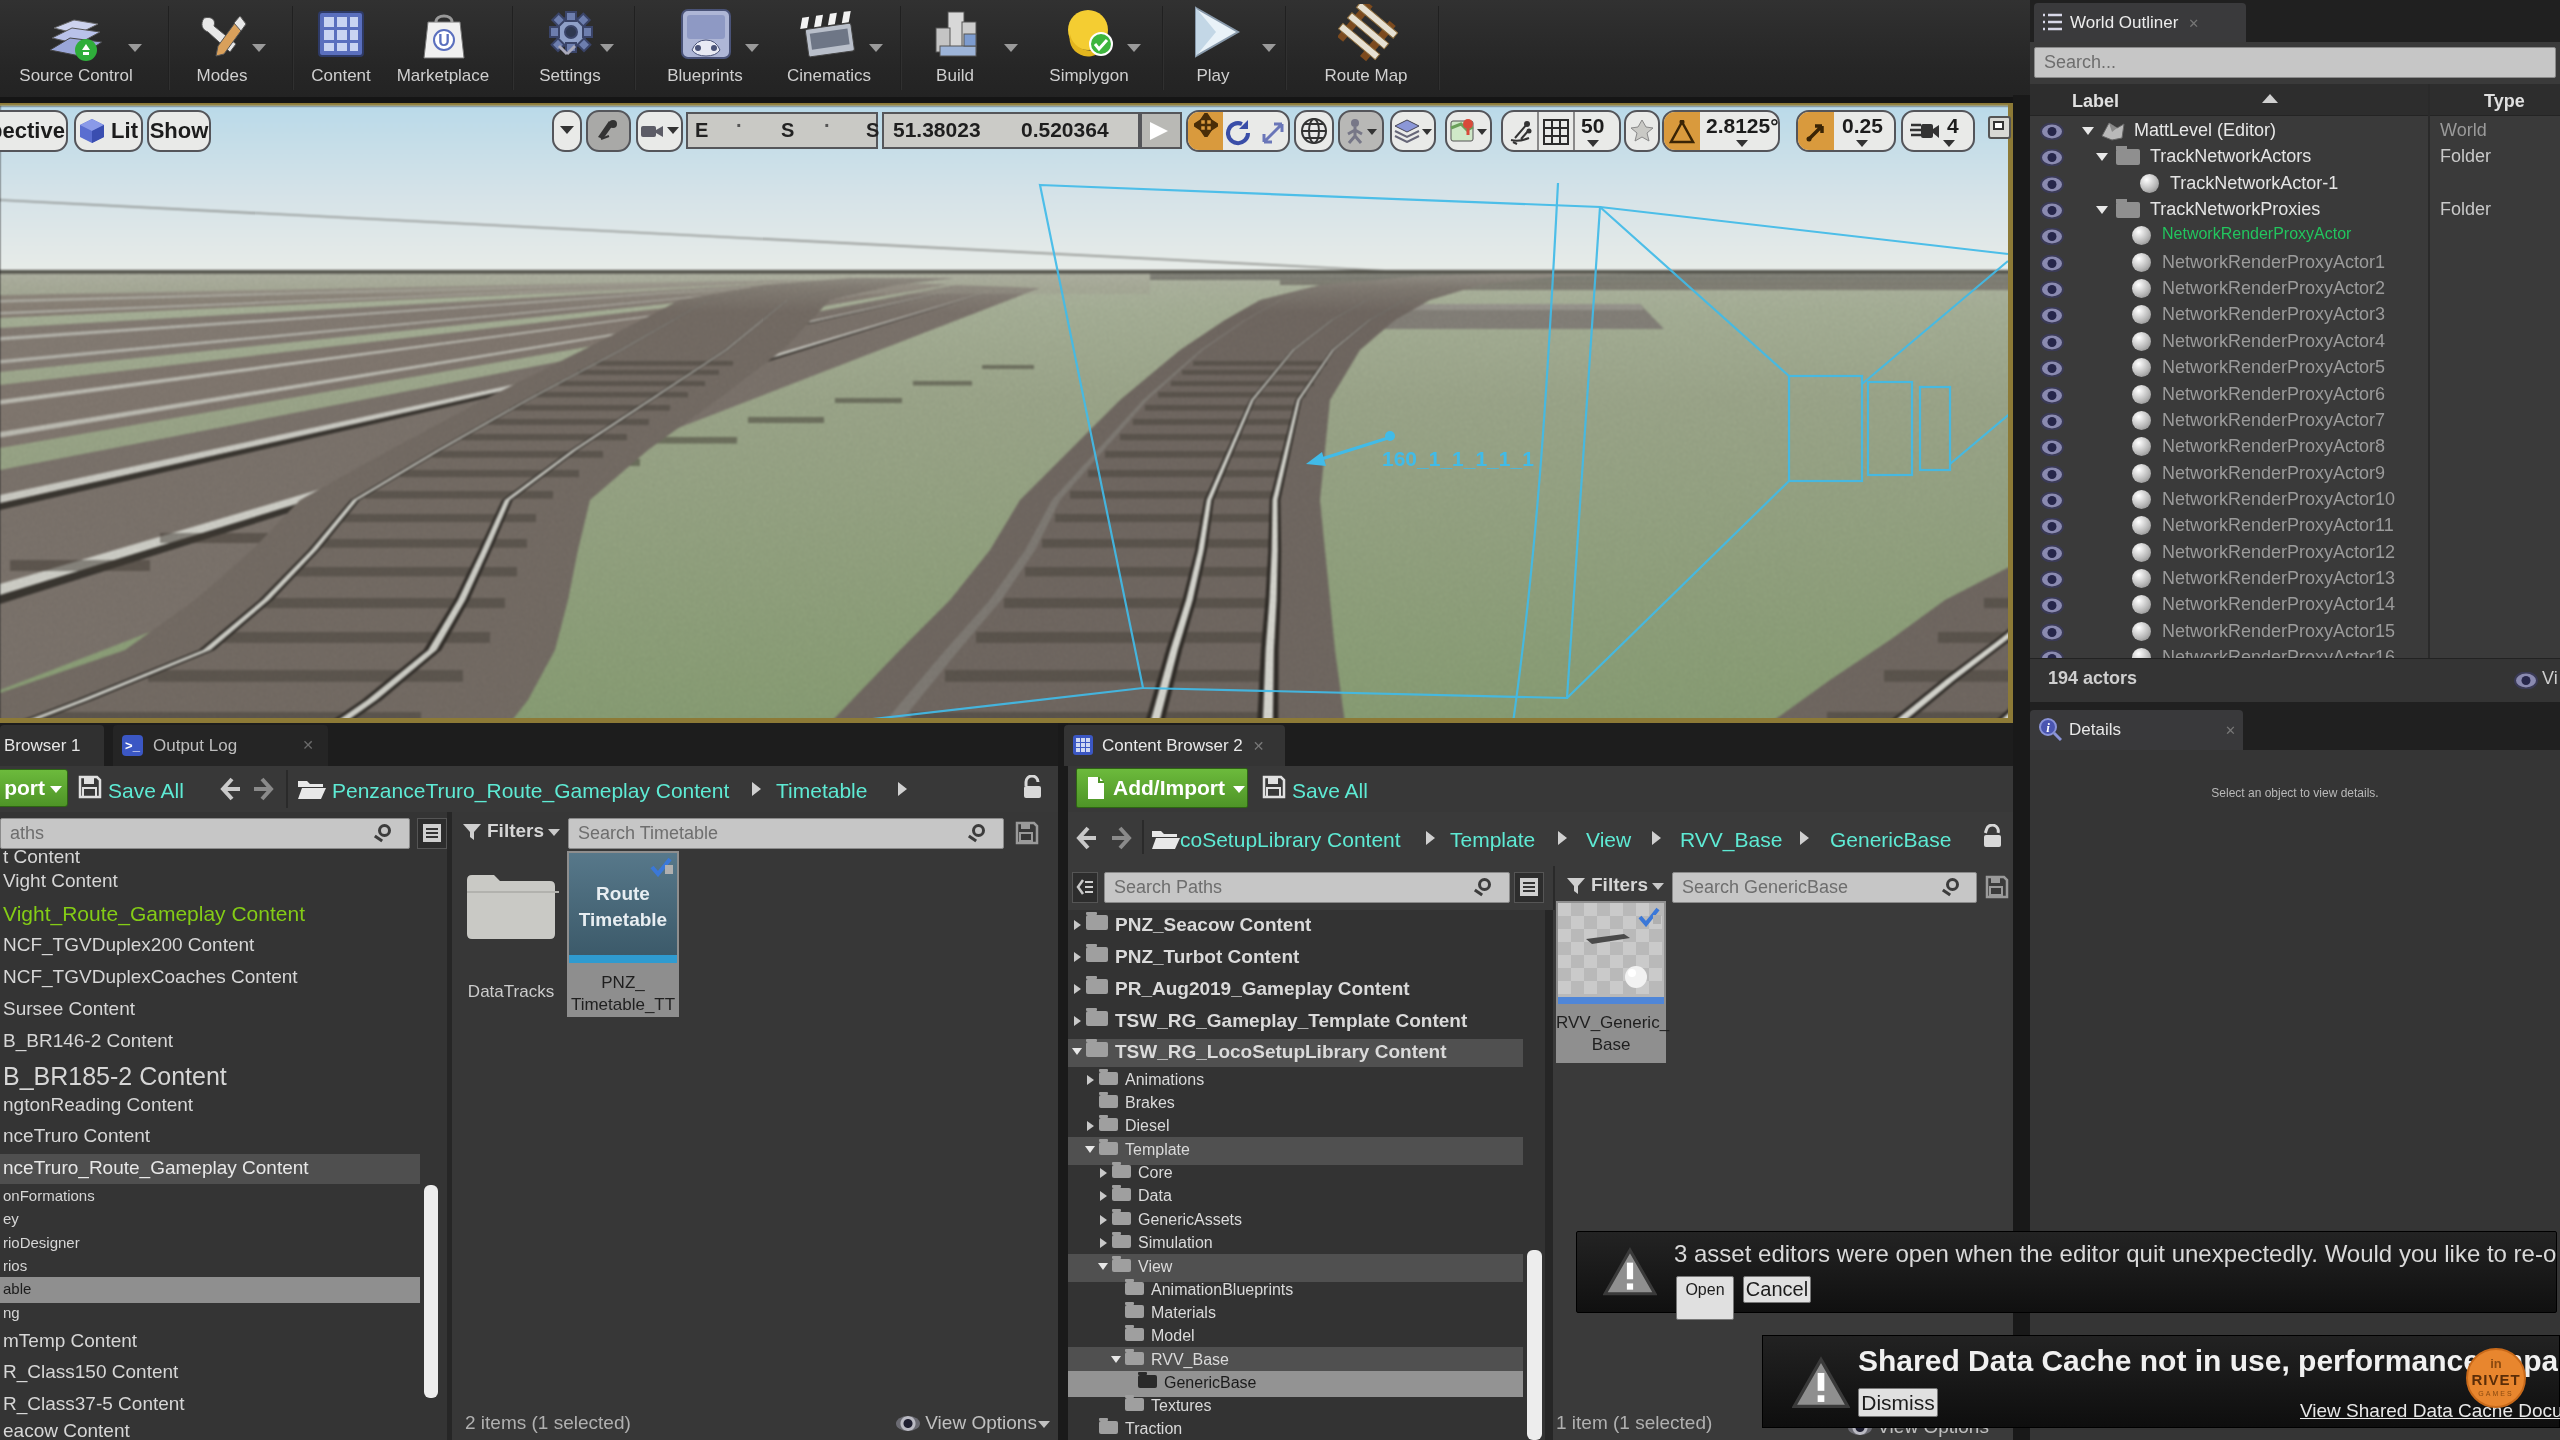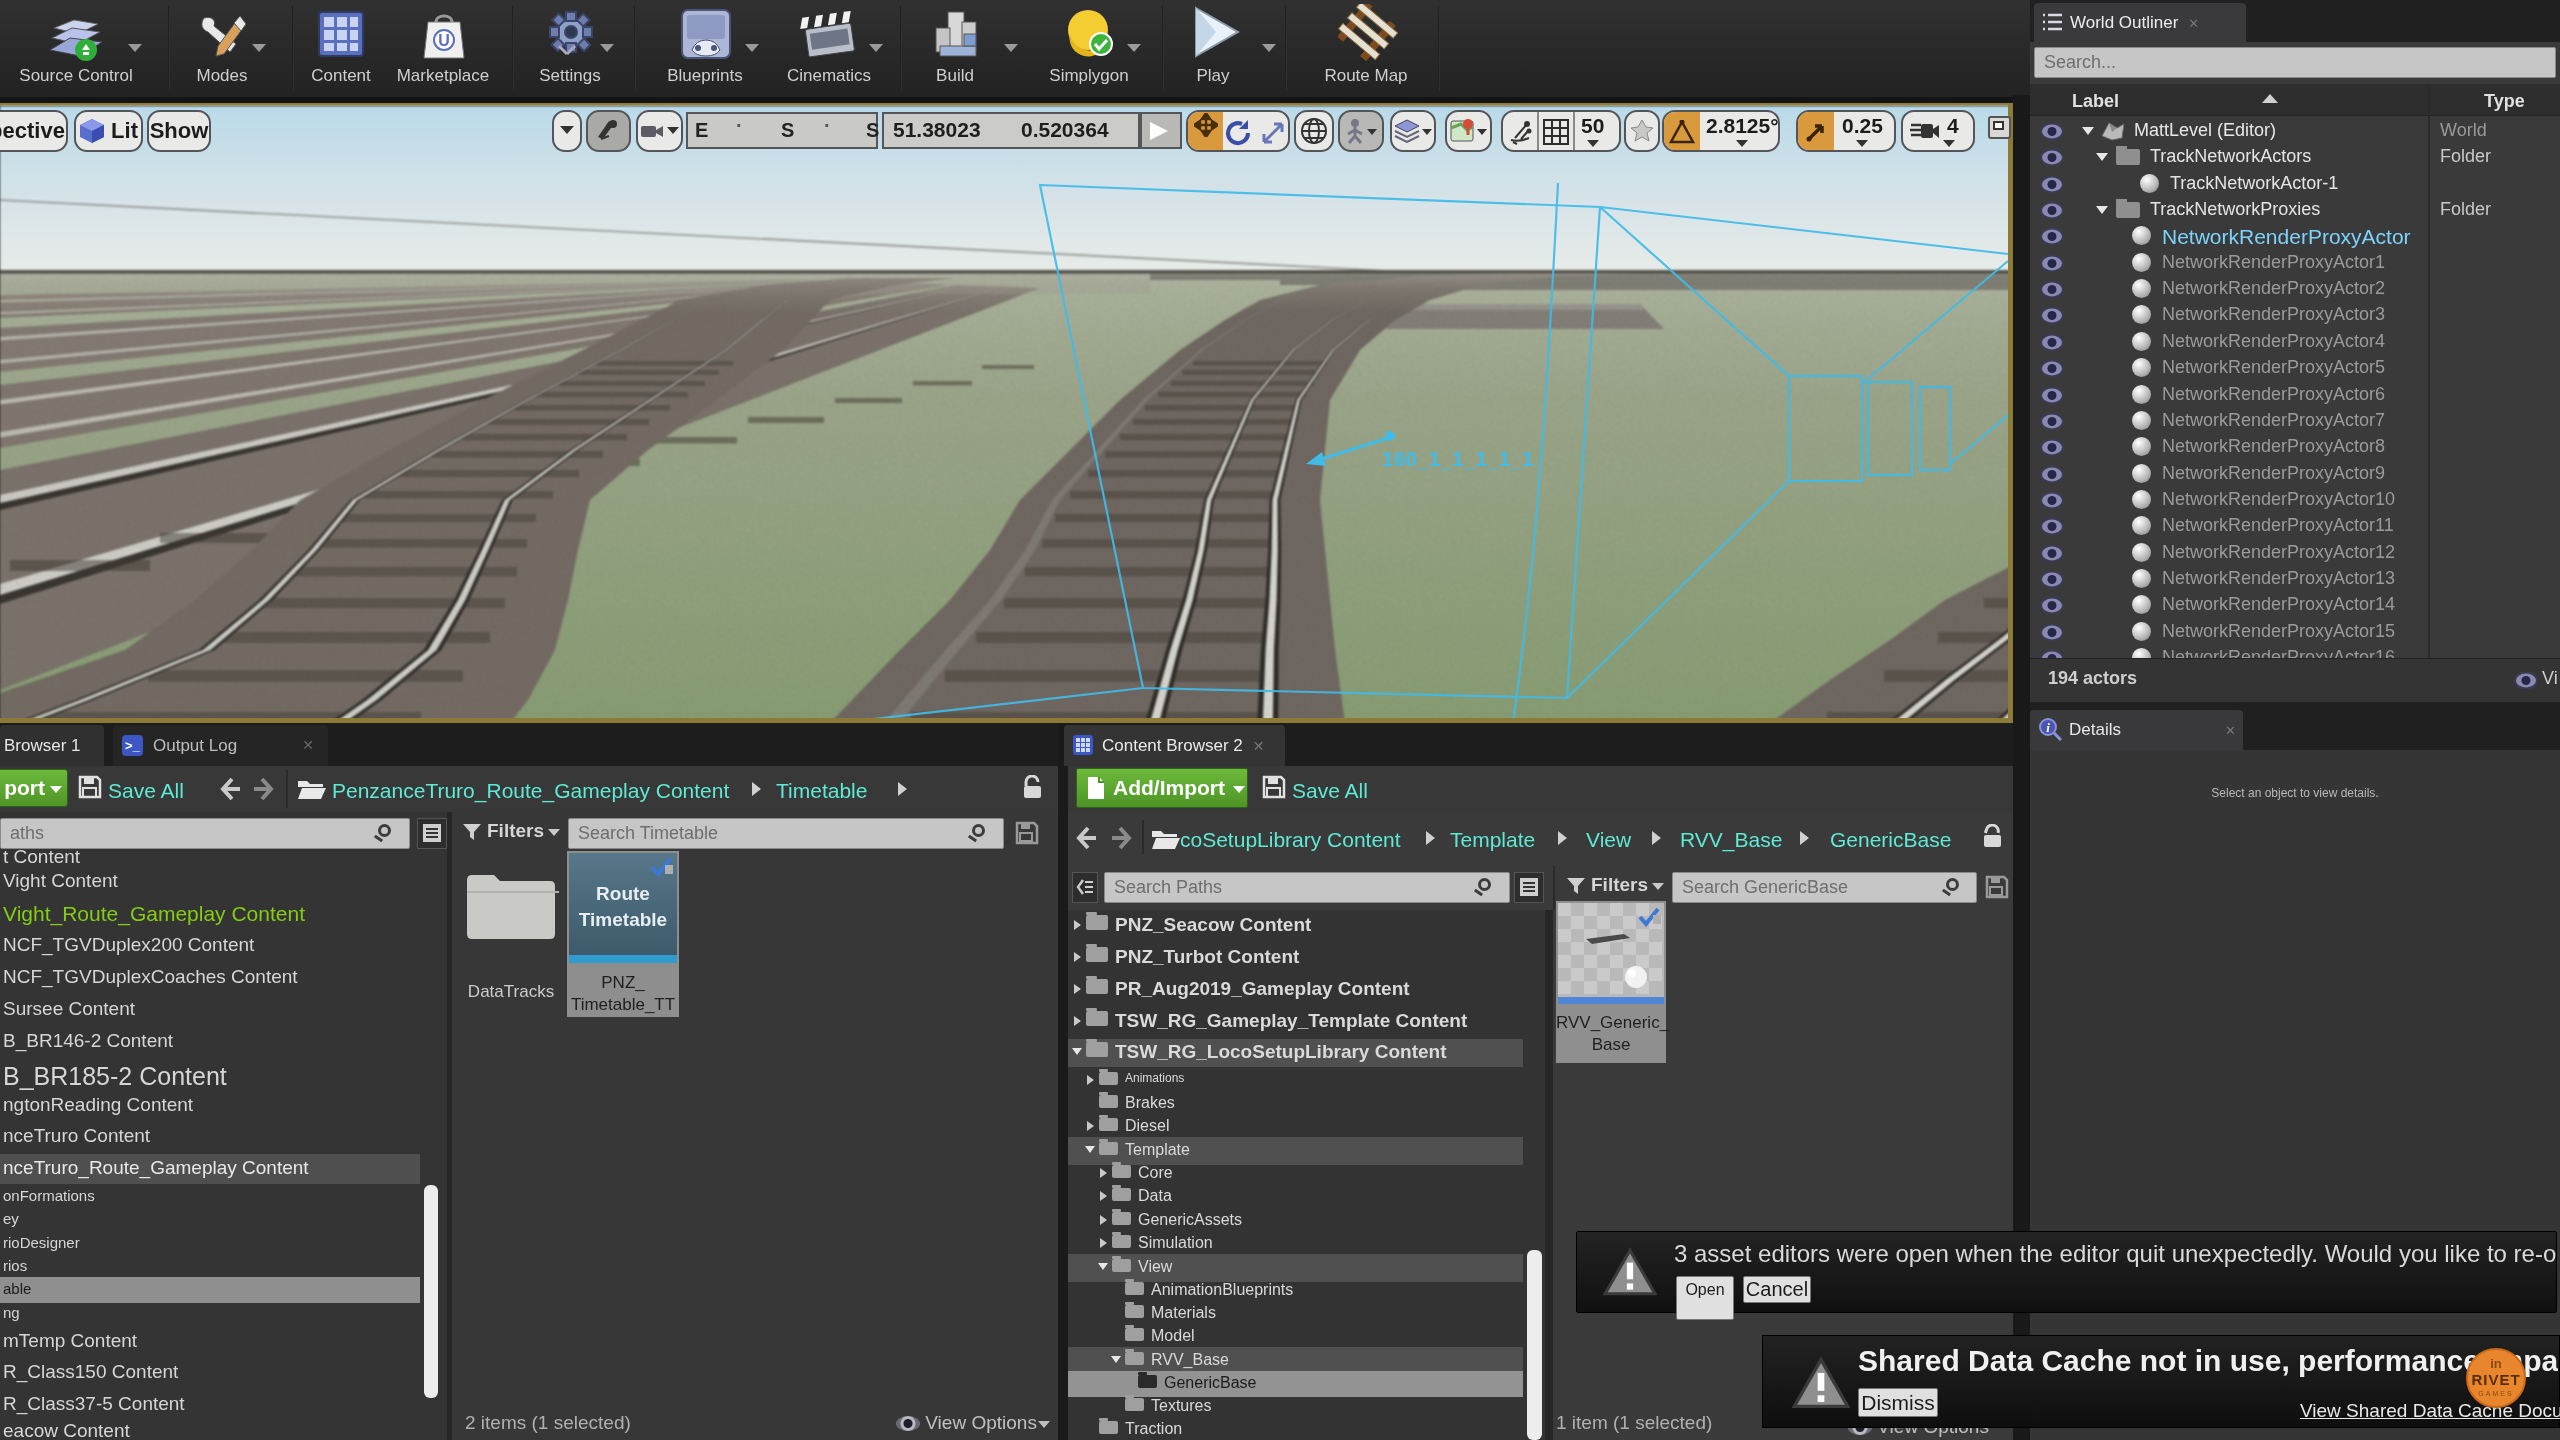--- a/index.html
+++ b/index.html
@@ -583,21 +583,21 @@
 <div class="a" style="left:1086px;top:1008px;width:11px;height:3px;background:#9f9f9f;border-radius:1px"></div>
 <div class="a" style="left:1115px;top:1010px;font-size:19px;color:#dadada;white-space:nowrap;font-weight:bold">TSW_RG_Gameplay_Template Content</div>
 <div class="a" style="left:1068px;top:1039px;width:455px;height:28px;background:#505050"></div>
 <div class="a" style="left:1072px;top:1048px;width:0;height:0;border-left:5px solid transparent;border-right:5px solid transparent;border-top:7px solid #e8e8e8"></div>
 <div class="a" style="left:1086px;top:1042px;width:22px;height:15px;background:#9f9f9f;border-radius:2px"></div>
 <div class="a" style="left:1086px;top:1039px;width:11px;height:3px;background:#9f9f9f;border-radius:1px"></div>
 <div class="a" style="left:1115px;top:1041px;font-size:19px;color:#dadada;white-space:nowrap;font-weight:bold">TSW_RG_LocoSetupLibrary Content</div>
 <div class="a" style="left:1087px;top:1075px;width:0;height:0;border-top:5px solid transparent;border-bottom:5px solid transparent;border-left:7px solid #c9c9c9"></div>
 <div class="a" style="left:1099px;top:1072px;width:19px;height:13px;background:#9f9f9f;border-radius:2px"></div>
 <div class="a" style="left:1099px;top:1069px;width:9px;height:3px;background:#9f9f9f;border-radius:1px"></div>
-<div class="a" style="left:1125px;top:1071px;font-size:12px;color:#dadada;white-space:nowrap;font-weight:normal">Animations</div>
+<div class="a" style="left:1125px;top:1071px;font-size:16px;color:#dadada;white-space:nowrap;font-weight:normal">Animations</div>
 <div class="a" style="left:1099px;top:1095px;width:19px;height:13px;background:#9f9f9f;border-radius:2px"></div>
 <div class="a" style="left:1099px;top:1092px;width:9px;height:3px;background:#9f9f9f;border-radius:1px"></div>
 <div class="a" style="left:1125px;top:1094px;font-size:16px;color:#dadada;white-space:nowrap;font-weight:normal">Brakes</div>
 <div class="a" style="left:1087px;top:1121px;width:0;height:0;border-top:5px solid transparent;border-bottom:5px solid transparent;border-left:7px solid #c9c9c9"></div>
 <div class="a" style="left:1099px;top:1118px;width:19px;height:13px;background:#9f9f9f;border-radius:2px"></div>
 <div class="a" style="left:1099px;top:1115px;width:9px;height:3px;background:#9f9f9f;border-radius:1px"></div>
 <div class="a" style="left:1125px;top:1117px;font-size:16px;color:#dadada;white-space:nowrap;font-weight:normal">Diesel</div>
 <div class="a" style="left:1068px;top:1137px;width:455px;height:28px;background:#505050"></div>
 <div class="a" style="left:1085px;top:1146px;width:0;height:0;border-left:5px solid transparent;border-right:5px solid transparent;border-top:7px solid #e8e8e8"></div>
 <div class="a" style="left:1099px;top:1142px;width:19px;height:13px;background:#9f9f9f;border-radius:2px"></div>
@@ -748,21 +748,21 @@
       <div class="a" style="left:2116px;top:202.04999999999998px;width:24px;height:16px;background:#8f8f8f;border-radius:2px"></div>
       <div class="a" style="left:2116px;top:199.04999999999998px;width:11px;height:4px;background:#8f8f8f"></div>
       <div class="a" style="left:2150px;top:199.04999999999998px;font-size:18px;color:#e4e4e4;white-space:nowrap">TrackNetworkProxies</div>
       <div class="a" style="left:2440px;top:199.04999999999998px;font-size:18px;color:#c9c9c9">Folder</div>
       <svg class="a" style="left:2040px;top:228.39999999999998px" width="24" height="17" viewBox="0 0 24 17">
         <ellipse cx="12" cy="8.5" rx="11" ry="8" fill="#8a8ab0"></ellipse>
         <ellipse cx="12" cy="8.5" rx="11" ry="8" fill="none" stroke="#3a3a55" stroke-width="2"></ellipse>
         <circle cx="12" cy="8.5" r="4.5" fill="#26264a"></circle>
       </svg>
       <div class="sphere" style="left:2132px;top:226.39999999999998px"></div>
-      <div class="a" style="left:2162px;top:225.39999999999998px;font-size:21px;color:#7dd3fc;white-space:nowrap">NetworkRenderProxyActor</div>
+      <div class="a" style="left:2162px;top:225.39999999999998px;font-size:16px;color:#22c55e;white-space:nowrap">NetworkRenderProxyActor</div>
       <svg class="a" style="left:2040px;top:254.75px" width="24" height="17" viewBox="0 0 24 17">
         <ellipse cx="12" cy="8.5" rx="11" ry="8" fill="#8a8ab0"></ellipse>
         <ellipse cx="12" cy="8.5" rx="11" ry="8" fill="none" stroke="#3a3a55" stroke-width="2"></ellipse>
         <circle cx="12" cy="8.5" r="4.5" fill="#26264a"></circle>
       </svg>
       <div class="sphere" style="left:2132px;top:252.75px"></div>
       <div class="a" style="left:2162px;top:251.75px;font-size:18px;color:#9b9b9b;white-space:nowrap">NetworkRenderProxyActor1</div>
       <svg class="a" style="left:2040px;top:281.09999999999997px" width="24" height="17" viewBox="0 0 24 17">
         <ellipse cx="12" cy="8.5" rx="11" ry="8" fill="#8a8ab0"></ellipse>
         <ellipse cx="12" cy="8.5" rx="11" ry="8" fill="none" stroke="#3a3a55" stroke-width="2"></ellipse>

